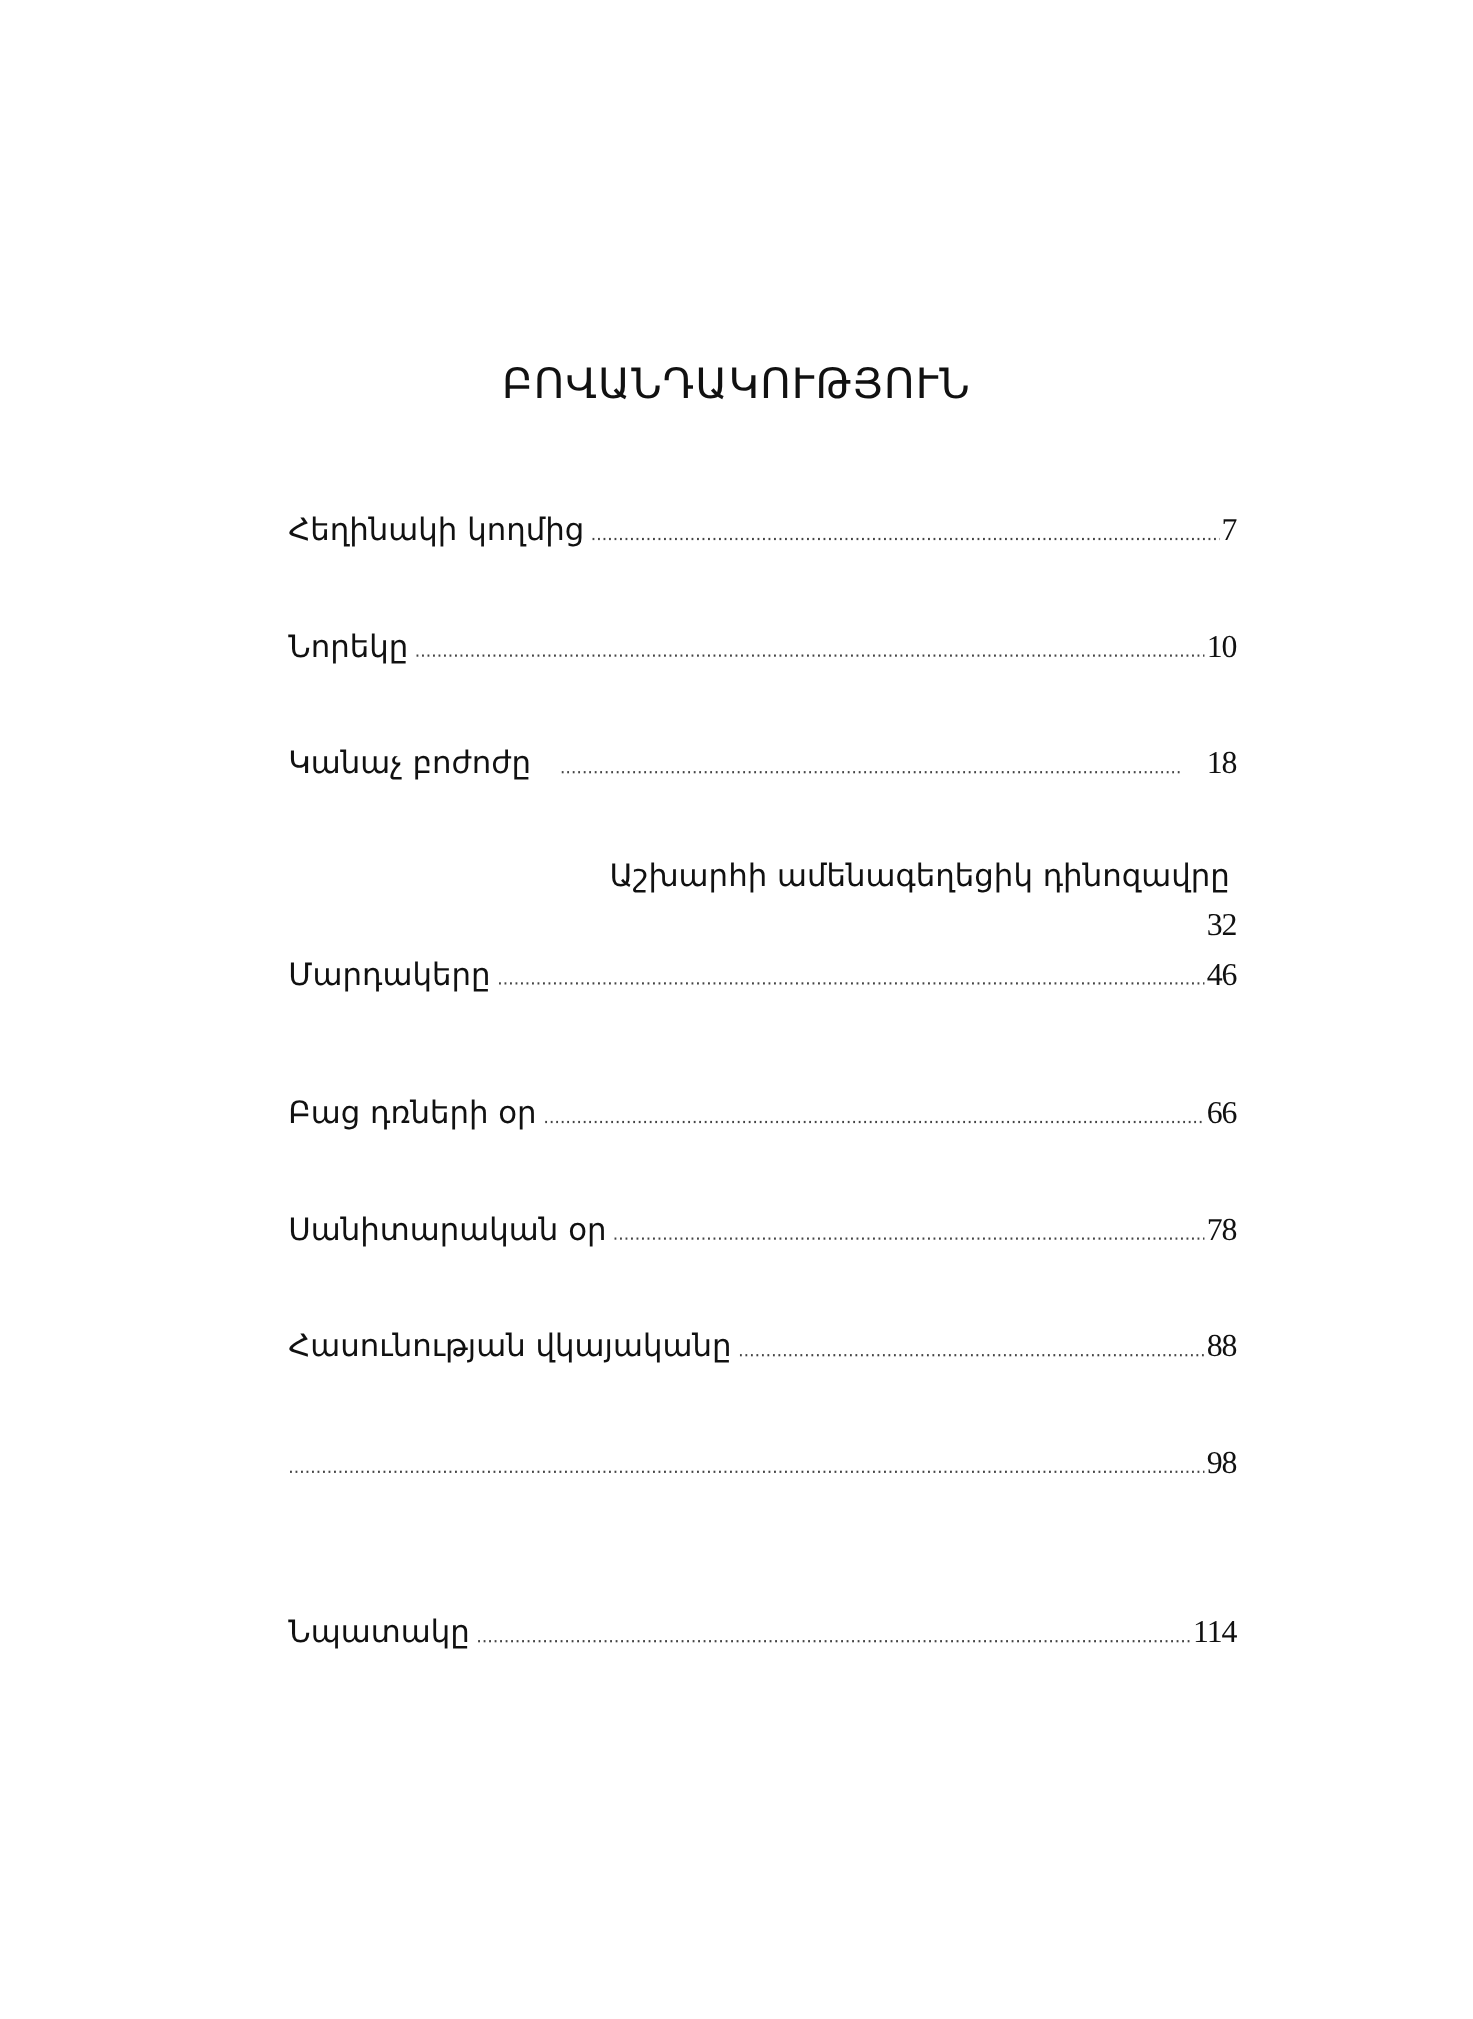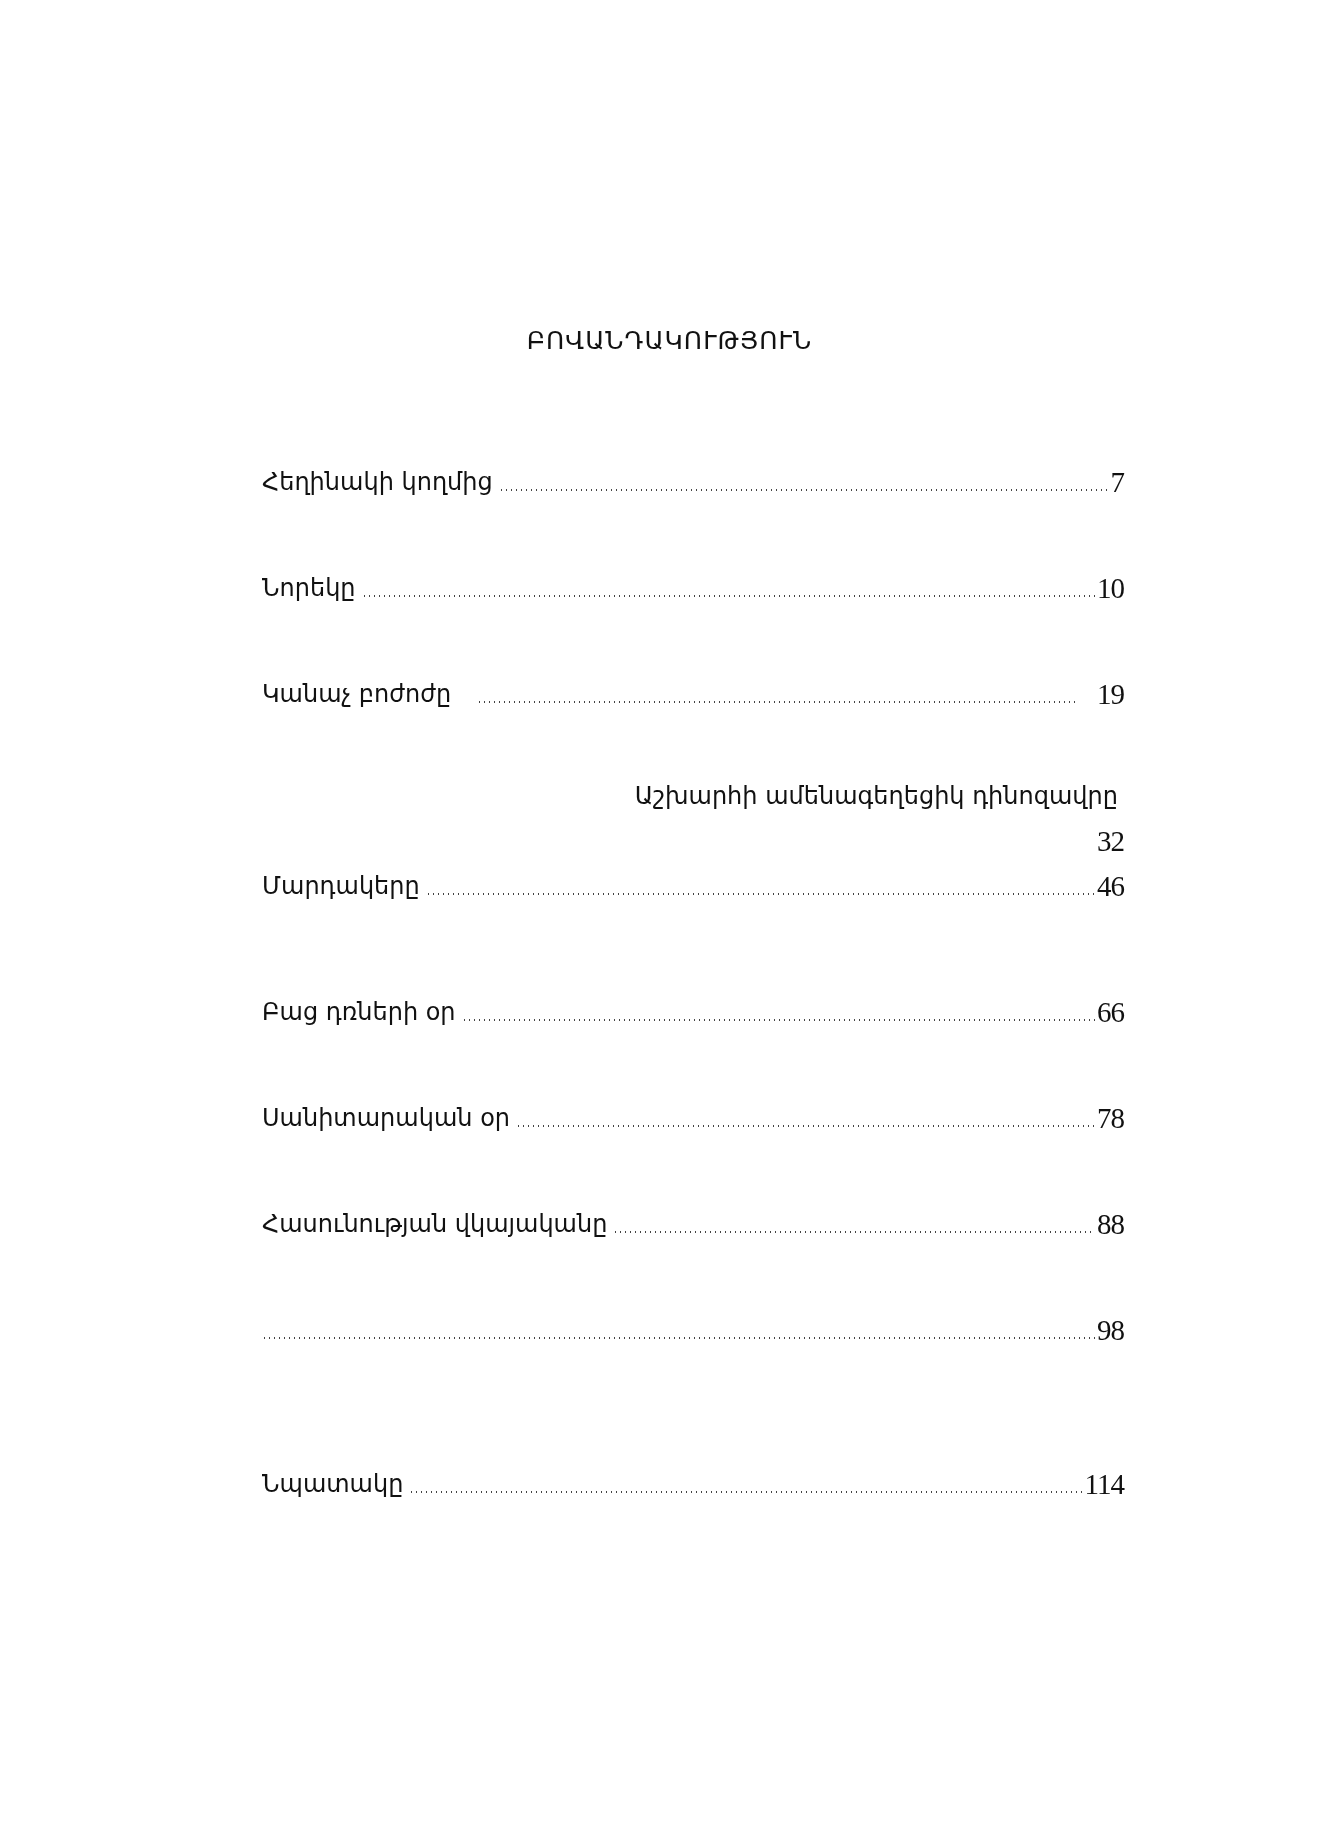--- a/index.html
+++ b/index.html
@@ -22,21 +22,21 @@
       height: 1835px;
       background: #ffffff;
     }
     .toc-title {
       position: absolute;
       top: 304px;
       left: 0;
       width: 1339px;
       text-align: center;
       font-family: "DejaVu Sans", sans-serif;
-      font-size: 25px;
+      font-size: 38px;
       letter-spacing: 1px;
       line-height: 40px;
       font-weight: normal;
     }
     .toc-list {
       position: absolute;
       left: 262px;
       width: 862px;
       top: 460px;
       margin: 0;
@@ -46,21 +46,21 @@
     .toc-entry {
       position: absolute;
       left: 0;
       width: 862px;
       height: 40px;
       display: flex;
       align-items: flex-end;
     }
     .toc-entry-title {
       font-family: "DejaVu Sans", sans-serif;
-      font-size: 24px;
+      font-size: 28px;
       line-height: 36px;
       white-space: nowrap;
       flex: 0 0 auto;
       padding-right: 6px;
     }
     .toc-leader {
       flex: 1 1 auto;
       height: 2px;
       margin-bottom: 9px;
       background-image: radial-gradient(circle, #444 0.9px, transparent 1.1px);
@@ -91,21 +91,21 @@
       <span class="toc-page">7</span>
     </li>
     <li class="toc-entry" style="top:106px;justify-content:space-between;">
       <span class="toc-entry-title">Նորեկը</span>
       <span class="toc-leader"></span>
       <span class="toc-page">10</span>
     </li>
     <li class="toc-entry" style="top:212px;gap:20px;">
       <span class="toc-entry-title">Կանաչ բոժոժը</span>
       <span class="toc-leader"></span>
-      <span class="toc-page">19</span>
+      <span class="toc-page">18</span>
     </li>
     <li class="toc-entry" style="top:318px;flex-direction:column;">
       <span class="toc-entry-title">Աշխարհի ամենագեղեցիկ դինոզավրը</span>
       <span class="toc-leader"></span>
       <span class="toc-page">32</span>
     </li>
     <li class="toc-entry" style="top:404px;">
       <span class="toc-entry-title">Մարդակերը</span>
       <span class="toc-leader"></span>
       <span class="toc-page">46</span>

